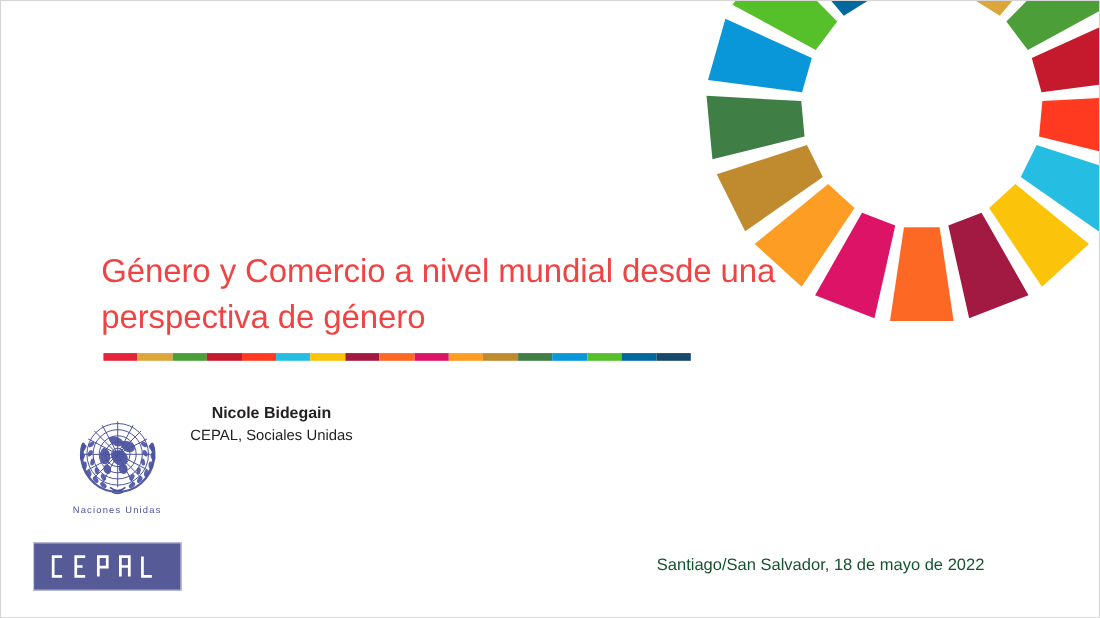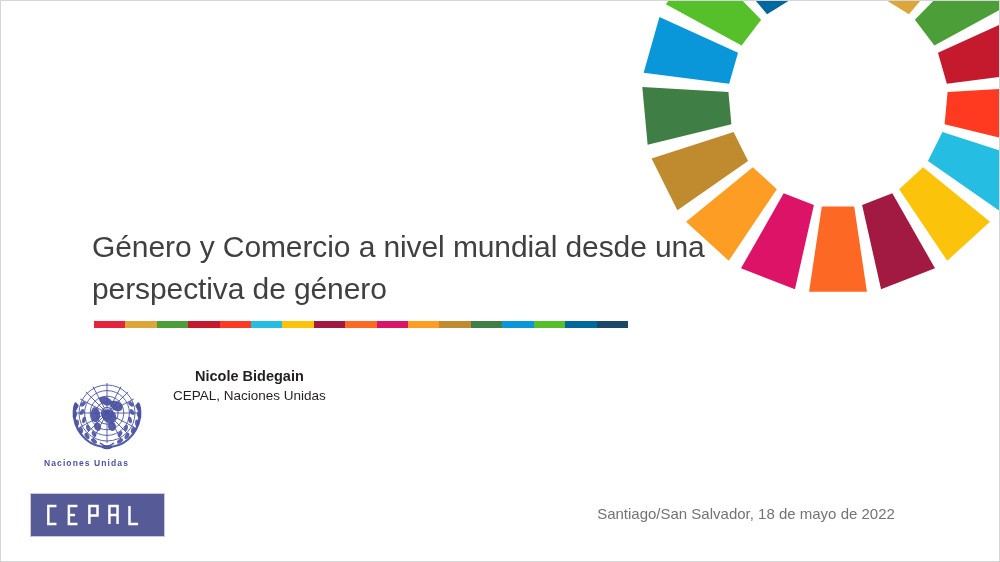--- a/index.html
+++ b/index.html
@@ -29,21 +29,21 @@
   }
   #sdg-wheel svg{display:block;width:400px;height:400px;}
 
   
   #title-block{
     position:absolute;
     left:91px; top:225px;
     width:640px;
   }
   #title-block .tline{
-    color:#404040;
+    color:#ef4444;
     font-size:30px;
     line-height:42px;
     font-weight:400;
     letter-spacing:-0.1px;
     white-space:nowrap;
   }
 
   
   #sdg-bar{
     position:absolute;
@@ -54,23 +54,24 @@
   #sdg-bar .seg{height:100%;}
 
   
   #un-logo{
     position:absolute;
     left:43px; top:376px;
     width:125px;
   }
   #un-logo svg{display:block;width:108px;height:80px;margin:0 auto;}
   #un-caption{
+    text-align:center;
     color:#4a52a0;
     font-size:8.5px;
-    font-weight:700;
+    font-weight:400;
     letter-spacing:1.1px;
     margin-top:1px;
     font-family:"Liberation Sans", sans-serif;
   }
 
   
   #speaker{
     position:absolute;
     left:172px; top:366px;
     color:#231f20;
@@ -94,21 +95,21 @@
     box-sizing:border-box;
   }
   #cepal-logo svg{display:block;width:100%;height:100%;}
 
   
   #date-line{
     position:absolute;
     left:560px; top:503px;
     width:370px;
     text-align:center;
-    color:#737373;
+    color:#14532d;
     font-size:15px;
     line-height:20px;
   }
 </style>
 </head>
 <body>
 
 <div id="slide">
 
   <div id="sdg-wheel">
@@ -222,21 +223,21 @@
       <g stroke="#4a52a0" stroke-width="1.6" fill="none">
         <path d="M47 66 q7 6 14 0"></path>
         <path d="M49 70 q5 3 10 0"></path>
       </g>
     </svg>
     <div id="un-caption">Naciones Unidas</div>
   </div>
 
   <div id="speaker">
     <div class="name">Nicole Bidegain</div>
-    <div class="line">CEPAL, Naciones Unidas</div>
+    <div class="line">CEPAL, Sociales Unidas</div>
   </div>
 
   <div id="cepal-logo">
     <svg viewBox="0 0 135 44" xmlns="http://www.w3.org/2000/svg">
       <g fill="none" stroke="#ffffff" stroke-width="2.6">
 
         <path d="M24.5 12.5 h-8.5 v19 h8.5"></path>
 
         <path d="M46.5 12.5 h-9 v19 h9"></path>
         <path d="M37.5 22 h6.5"></path>

